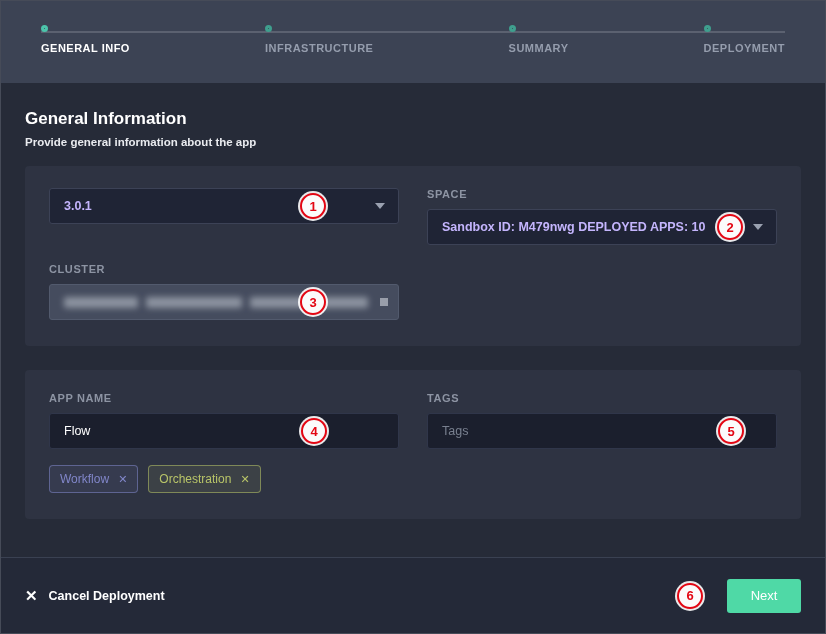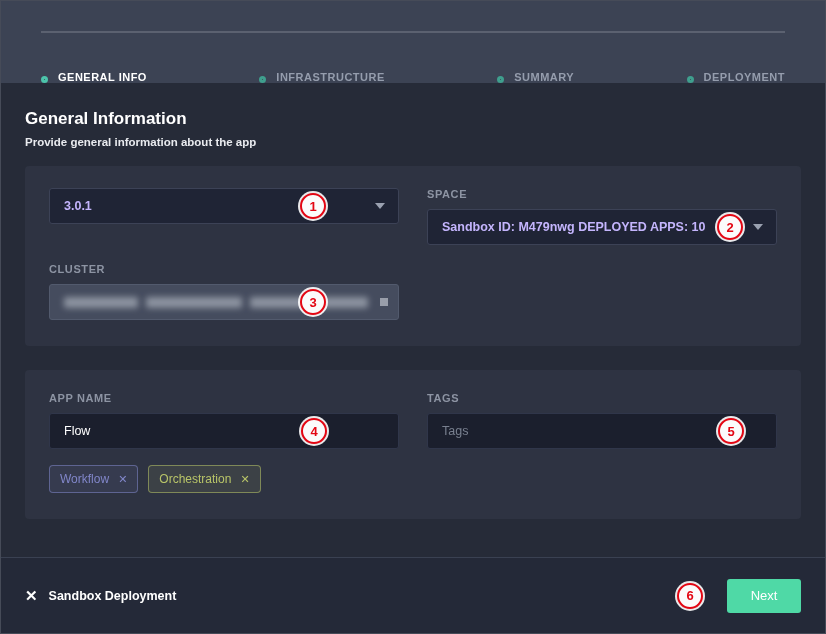--- a/index.html
+++ b/index.html
@@ -14,22 +14,22 @@
   
   .stepper {
     position:relative; height:82px; background:#3c4354;
     display:flex; justify-content:space-between; padding:0 40px;
   }
   .stepper-line {
     position:absolute; left:40px; right:40px; top:30px; height:2px;
     background:#5b6170;
   }
   .step {
-    position:relative; z-index:1; display:flex; flex-direction:row;
-    align-items:flex-end; gap:10px; padding-top:24px; cursor:pointer;
+    position:relative; z-index:1; display:flex; flex-direction:column;
+    align-items:flex-start; gap:10px; padding-top:24px; cursor:pointer;
   }
   .step-dot {
     width:7px; height:7px; border-radius:50%;
     border:3px solid #3f9f8e; background:#3c4354;
   }
   .step.active .step-dot { border-color:#4cc4ab; }
   .step-label {
     font-size:11px; font-weight:bold; letter-spacing:0.5px; color:#959dad;
   }
   .step.active .step-label { color:#ffffff; }
@@ -228,21 +228,21 @@
           <span>Orchestration</span>
           <span class="chip-remove">✕</span>
         </span>
       </div>
     </div>
   </div>
 
   <div class="footer">
     <div class="cancel">
       <span class="x-glyph">✕</span>
-      <span>Sandbox Deployment</span>
+      <span>Cancel Deployment</span>
     </div>
     <div class="footer-right">
       <span class="badge inline">6</span>
       <button class="next-btn">Next</button>
     </div>
   </div>
 
 </div>
 
 </body></html>

